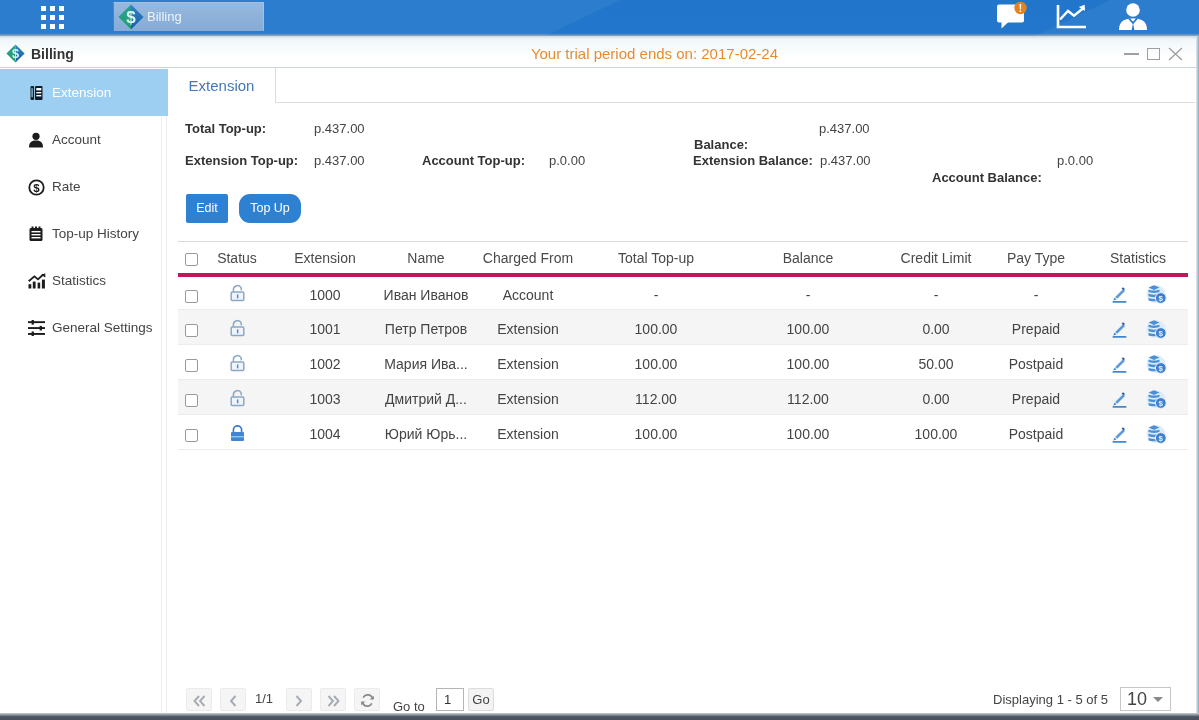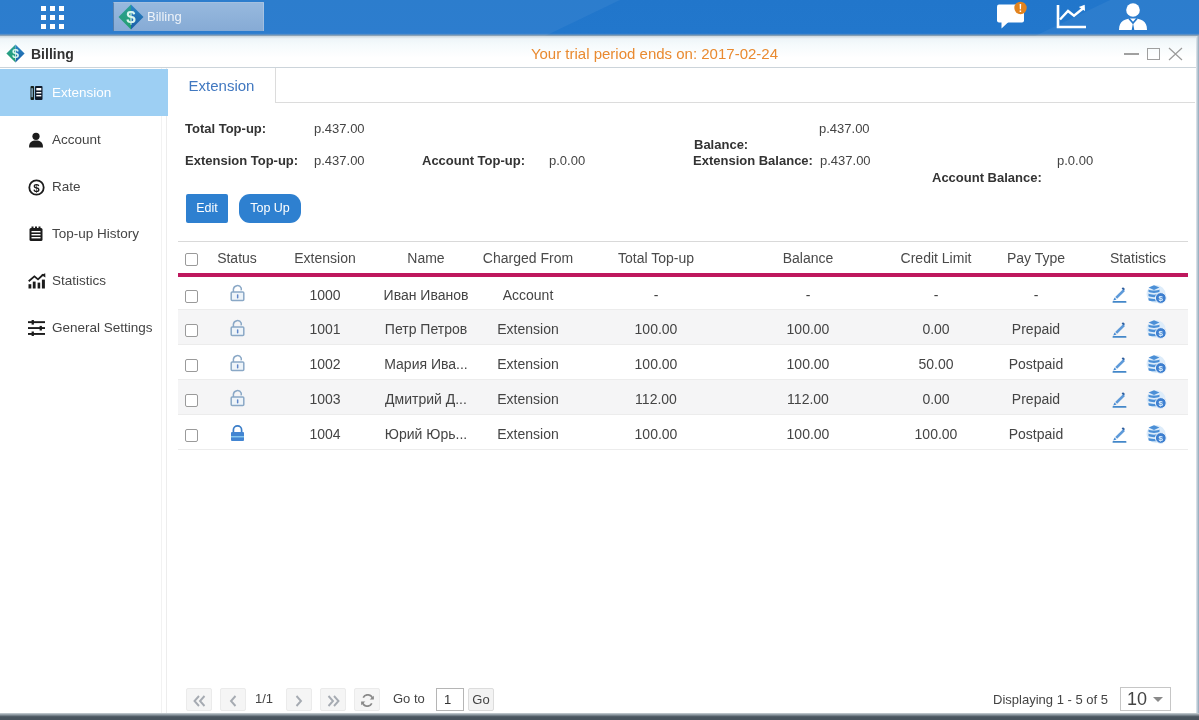--- a/index.html
+++ b/index.html
@@ -457,21 +457,21 @@
     </svg></div>
 <div class="pgbtn" style="left:320px;"><svg width="13" height="12" viewBox="0 0 13 12" style="margin-top:6px;">
       <path d="M1.5,1 L6,6 L1.5,11 M7,1 L11.5,6 L7,11" stroke="#a6abb2" stroke-width="1.9" fill="none"></path>
     </svg></div>
 <div class="pgbtn" style="left:354px; width:26px;"><svg width="13" height="13" viewBox="0 0 13 13" style="margin-top:5px;">
       <path d="M11.6,5 A5,5 0 0 0 2.2,3.6" stroke="#8a8a8a" stroke-width="1.7" fill="none"></path>
       <polygon points="12.9,5.6 8.7,5.6 12.9,1.8" fill="#8a8a8a"></polygon>
       <path d="M1.4,8 A5,5 0 0 0 10.8,9.4" stroke="#8a8a8a" stroke-width="1.7" fill="none"></path>
       <polygon points="0.1,7.4 4.3,7.4 0.1,11.2" fill="#8a8a8a"></polygon>
     </svg></div>
-<div class="pgtxt" style="left:393px;">Go to</div>
+<div class="pgtxt" style="left:393px;margin-top:8px;">Go to</div>
 <div id="goto-input">1</div>
 <div id="gobtn">Go</div>
 <div id="disp">Displaying 1 - 5 of 5</div>
 <div id="psize">
     <div class="n">10</div>
     <div class="tri"></div>
   </div>
 
 <div id="rightborder"></div>
 <div id="bottombar"></div>

